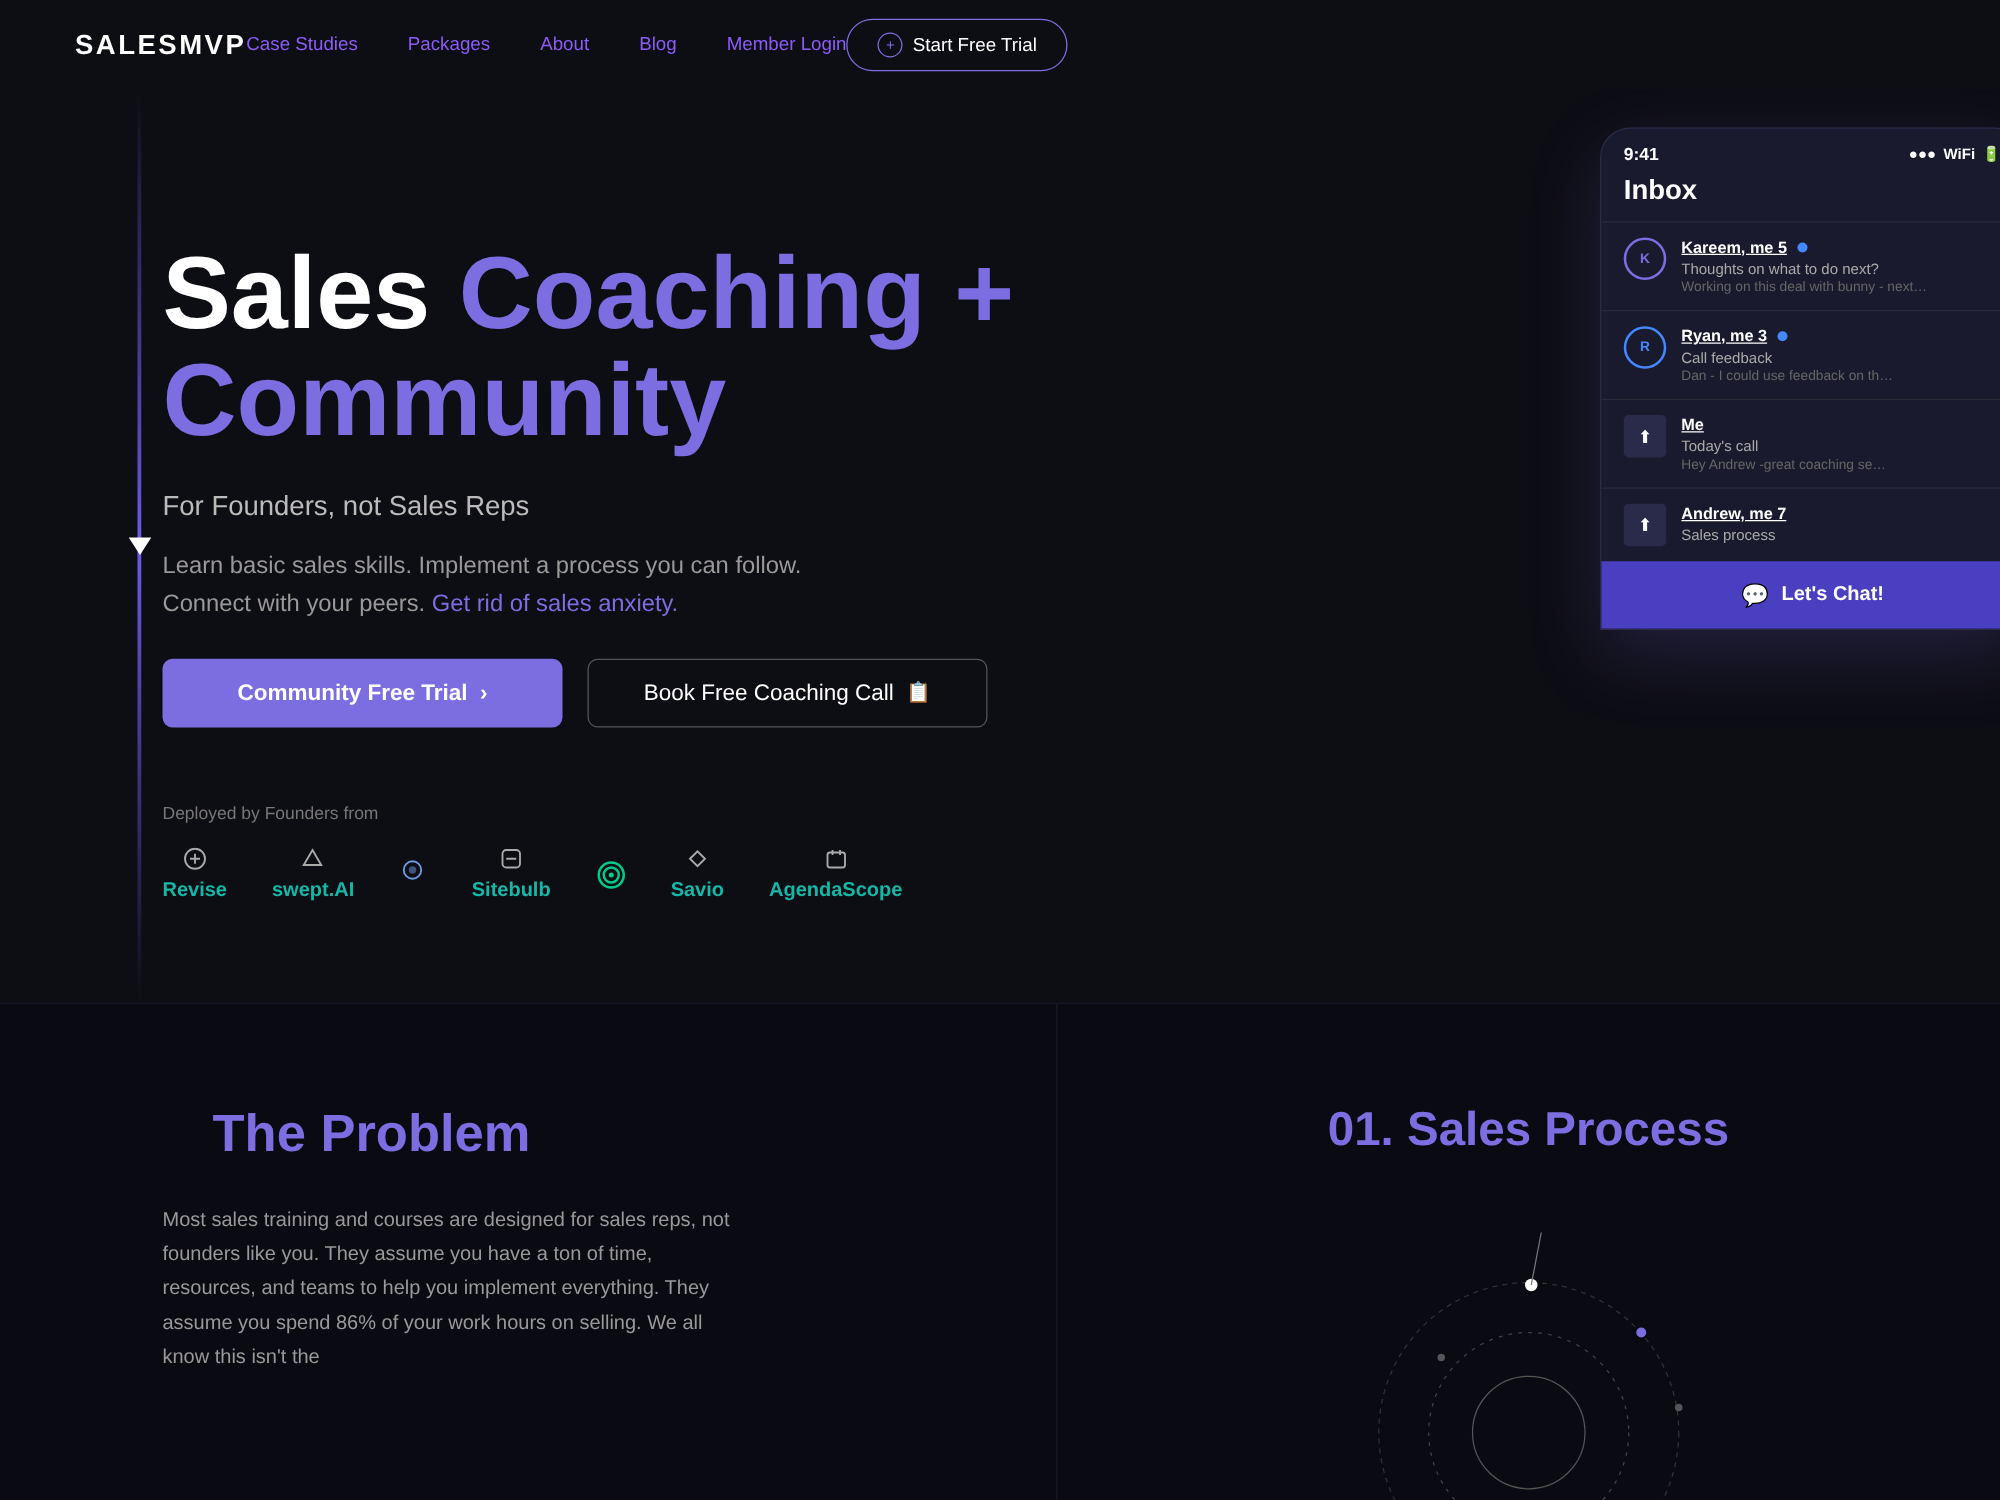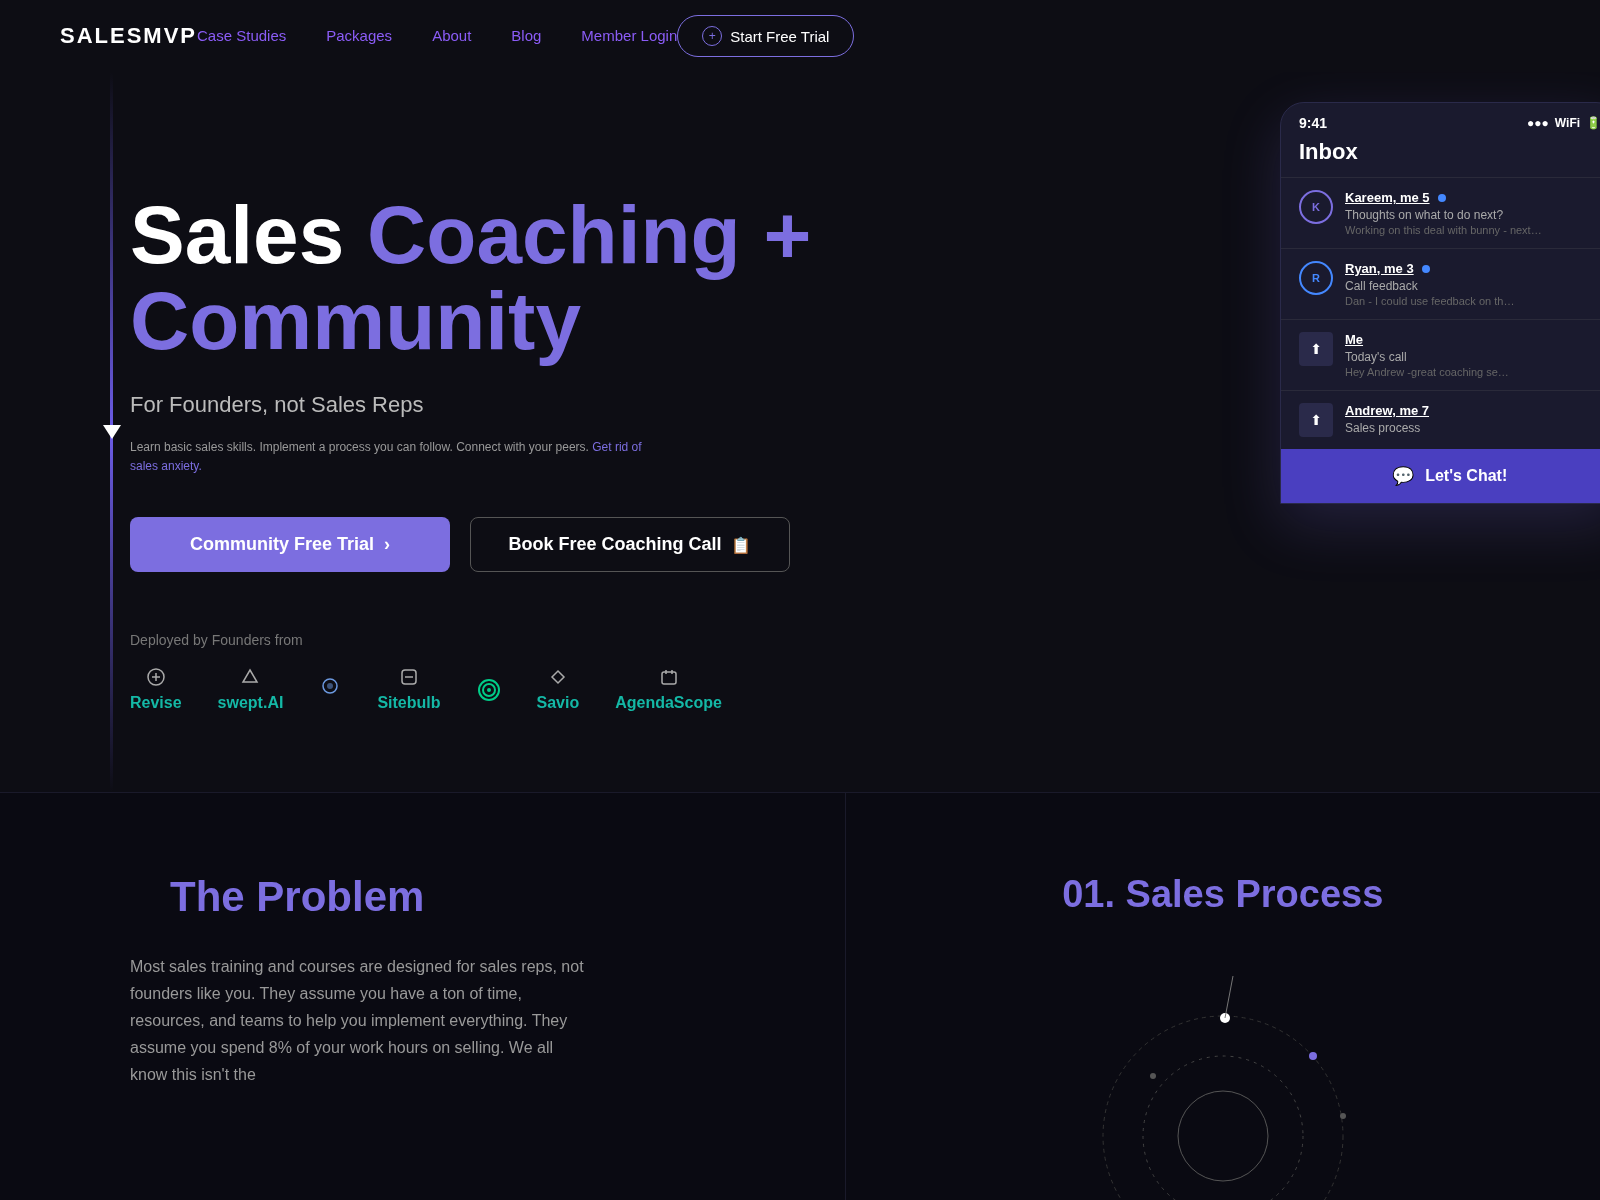--- a/index.html
+++ b/index.html
@@ -113,24 +113,24 @@
     }
 
     .hero-subtitle {
       font-size: 22px;
       color: #bbb;
       margin-bottom: 20px;
       font-weight: 400;
     }
 
     .hero-desc {
-      font-size: 12px;
+      font-size: 19px;
       color: #999;
       line-height: 1.6;
-      margin-bottom: 40px;
+      margin-bottom: 28px;
       max-width: 540px;
     }
     .hero-desc a {
       color: #7c6ee0;
       text-decoration: none;
     }
 
     .hero-buttons {
       display: flex;
       gap: 20px;
@@ -152,24 +152,24 @@
       min-width: 320px;
       justify-content: center;
     }
     .btn-secondary {
       background: transparent;
       color: #fff;
       border: 1.5px solid #555;
       border-radius: 8px;
       padding: 16px 32px;
       font-size: 18px;
-      font-weight: 700;
+      font-weight: 400;
       cursor: pointer;
       display: flex;
-      align-items: flex-end;
+      align-items: flex-start;
       gap: 10px;
       min-width: 320px;
       justify-content: center;
     }
 
     .deployed-section {
       margin-top: 20px;
     }
     .deployed-label {
       font-size: 14px;
@@ -496,21 +496,21 @@
     <div class="chat-button">
       <span style="font-size:18px;">💬</span>
       <span>Let's Chat!</span>
     </div>
   </div>
 </section>
 
 <section class="bottom-section">
   <div class="problem-section">
     <h2 class="problem-title">The Problem</h2>
-    <p class="problem-text">Most sales training and courses are designed for sales reps, not founders like you. They assume you have a ton of time, resources, and teams to help you implement everything. They assume you spend 8% of your work hours on selling. We all know this isn't the</p>
+    <p class="problem-text">Most sales training and courses are designed for sales reps, not founders like you. They assume you have a ton of time, resources, and teams to help you implement everything. They assume you spend 86% of your work hours on selling. We all know this isn't the</p>
   </div>
 
   <div class="sales-process-section">
     <h2 class="sales-process-title">01. Sales Process</h2>
 
     <div class="circle-diagram">
       <svg class="circle-svg" viewBox="0 0 300 260" fill="none" xmlns="http://www.w3.org/2000/svg">
 
         <circle cx="150" cy="180" r="120" stroke="#333" stroke-width="1" stroke-dasharray="4 4" fill="none"></circle>
 

